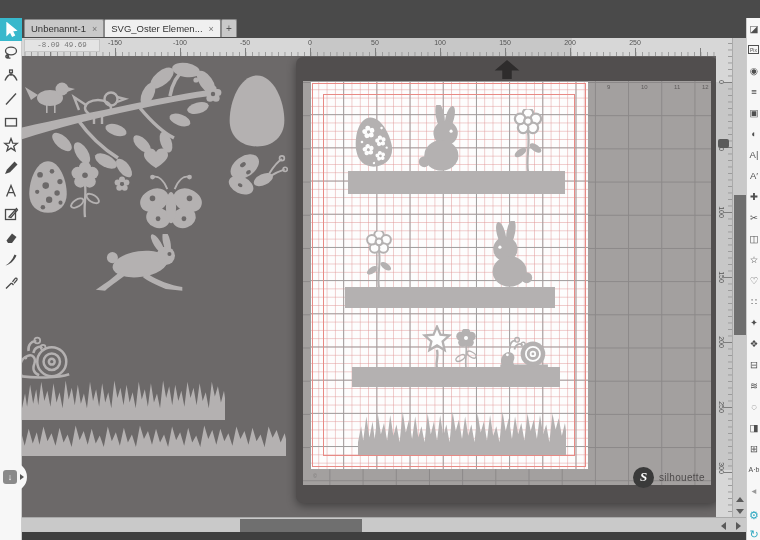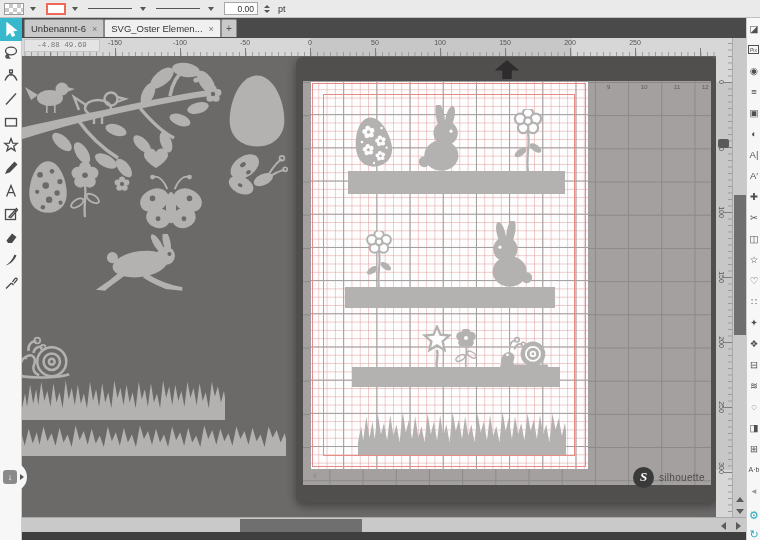--- a/index.html
+++ b/index.html
@@ -416,44 +416,24 @@
       <circle cx="8" cy="8" r="2" fill="var(--hole,#6c6969)"></circle>
     </symbol>
     <symbol id="s-arrow-up" viewBox="0 0 30 20">
       <path fill="#2e2c2c" d="M15,0 L28,11 L20,11 L20,20 L10,20 L10,11 L2,11 Z"></path>
     </symbol>
   </defs>
 </svg>
 
 <div id="app">
 
-  <div id="topbar">
-    <span class="swatch checker"></span>
-    <span class="dd"></span>
-    <span class="swatch redstroke"></span>
-    <span class="dd"></span>
-    <span class="linebtn">
-        <i></i>
-      </span>
-    <span class="dd"></span>
-    <span class="linebtn">
-        <i></i>
-      </span>
-    <span class="dd"></span>
-    <span class="spin">0.00</span>
-    <span class="spinarrows">
-        <b class="up"></b>
-        <b class="dn"></b>
-      </span>
-    <span class="unit">pt</span>
-  </div>
 
   <div id="tabbar">
     <div class="tab inactive" style="margin-left:2px">
-      <span>Unbenannt-6</span>
+      <span>Unbenannt-1</span>
       <span class="close">×</span>
     </div>
     <div class="tab active">
       <span>SVG_Oster Elemen...</span>
       <span class="close">×</span>
     </div>
     <div class="tab newtab">+</div>
   </div>
 
   <div id="ruler-top">
@@ -463,21 +443,21 @@
     <span class="rlab" style="left:93px">-150</span>
     <span class="rlab" style="left:158px">-100</span>
     <span class="rlab" style="left:223px">-50</span>
     <span class="rlab" style="left:288px">0</span>
     <span class="rlab" style="left:353px">50</span>
     <span class="rlab" style="left:418px">100</span>
     <span class="rlab" style="left:483px">150</span>
     <span class="rlab" style="left:548px">200</span>
     <span class="rlab" style="left:613px">250</span>
   </div>
-  <div id="coord">-4.88  49.69</div>
+  <div id="coord">-8.09  49.69</div>
 
   <div id="canvas">
 
     <div class="art" style="left:-2px;top:2px;width:210px;height:150px"><svg>
           <use href="#s-branch" style="--hole:#6c6969"></use>
         </svg></div>
     <div class="art" style="left:206px;top:18px;width:58px;height:74px"><svg>
           <use href="#s-egg"></use>
         </svg></div>
     <div class="art" style="left:200px;top:92px;width:66px;height:52px"><svg>

